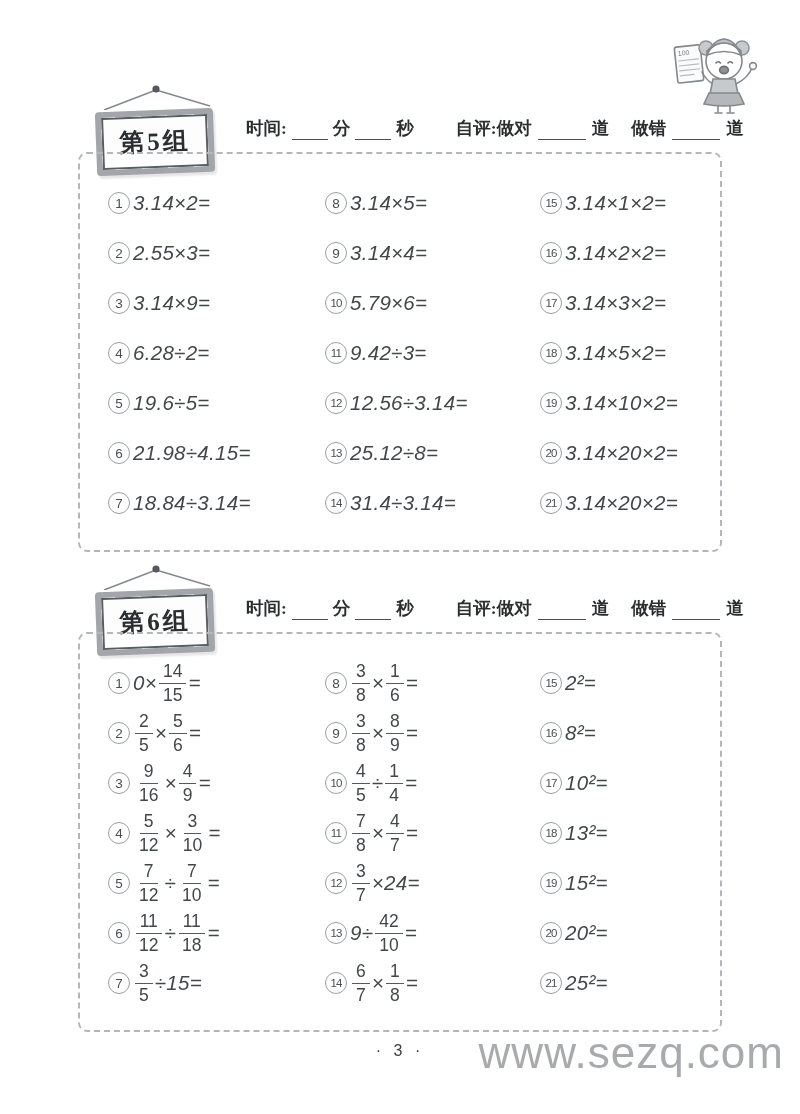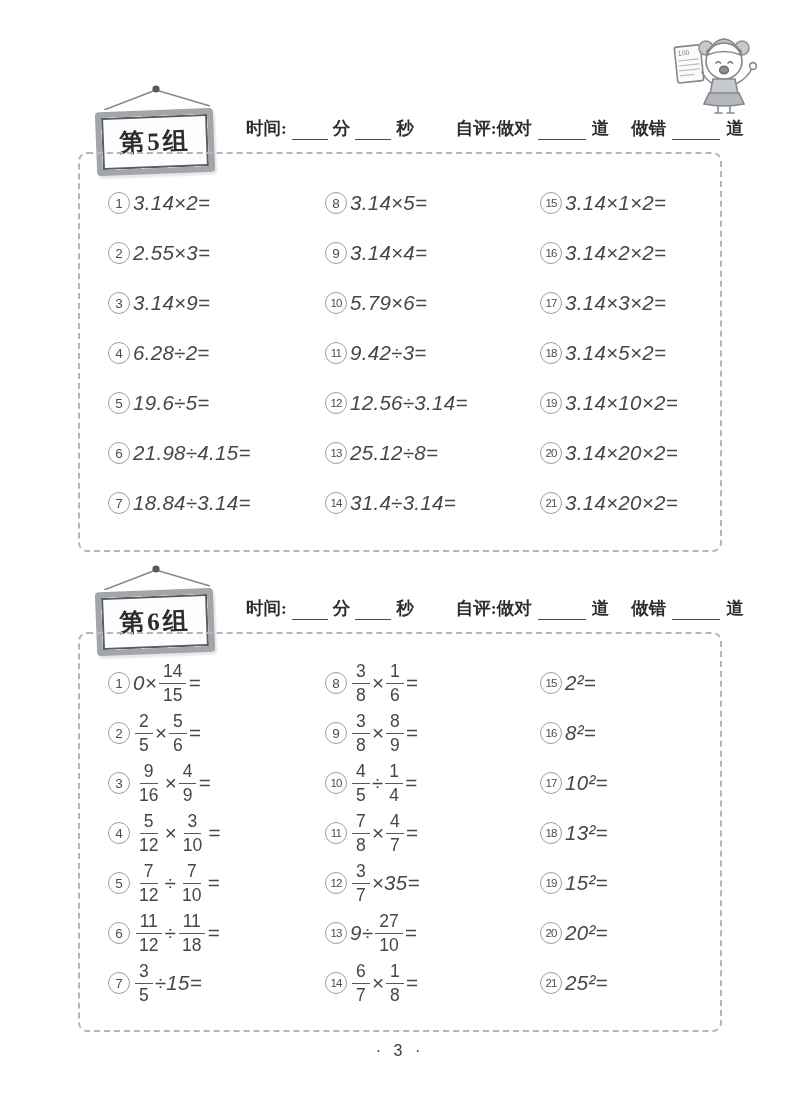--- a/index.html
+++ b/index.html
@@ -406,27 +406,27 @@
               <span class="den">7</span>
             </span>
             <span class="tok">=</span>
           </div>
           <div class="problem">
             <span class="circ two">12</span>
             <span class="frac">
               <span class="num">3</span>
               <span class="den">7</span>
             </span>
-            <span class="tok">×35=</span>
+            <span class="tok">×24=</span>
           </div>
           <div class="problem">
             <span class="circ two">13</span>
             <span class="tok">9÷</span>
             <span class="frac">
-              <span class="num">27</span>
+              <span class="num">42</span>
               <span class="den">10</span>
             </span>
             <span class="tok">=</span>
           </div>
           <div class="problem">
             <span class="circ two">14</span>
             <span class="frac">
               <span class="num">6</span>
               <span class="den">7</span>
             </span>
@@ -463,13 +463,14 @@
           </div>
           <div class="problem">
             <span class="circ two">21</span>
             <span class="tok">25²=</span>
           </div>
         </div>
     </div>
   </section>
 
   <div class="page-number">· 3 ·</div>
+  <div class="watermark">www.sezq.com</div>
 </div>
 
 </body></html>

